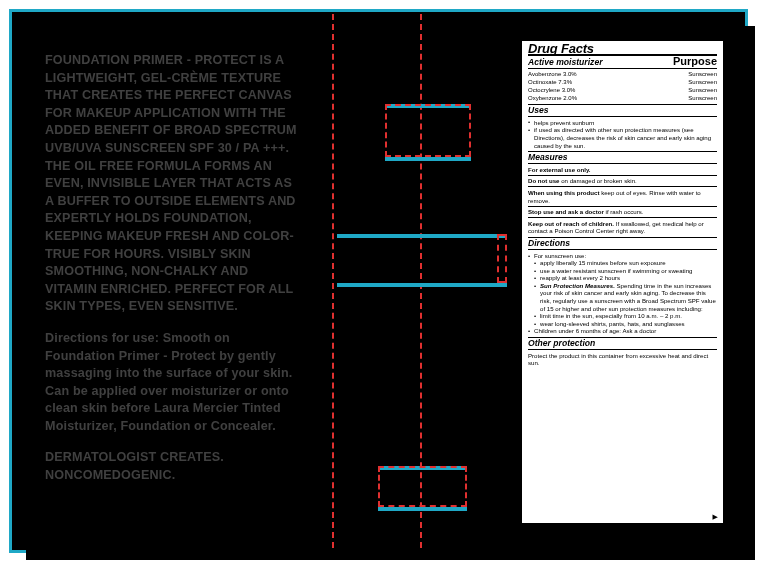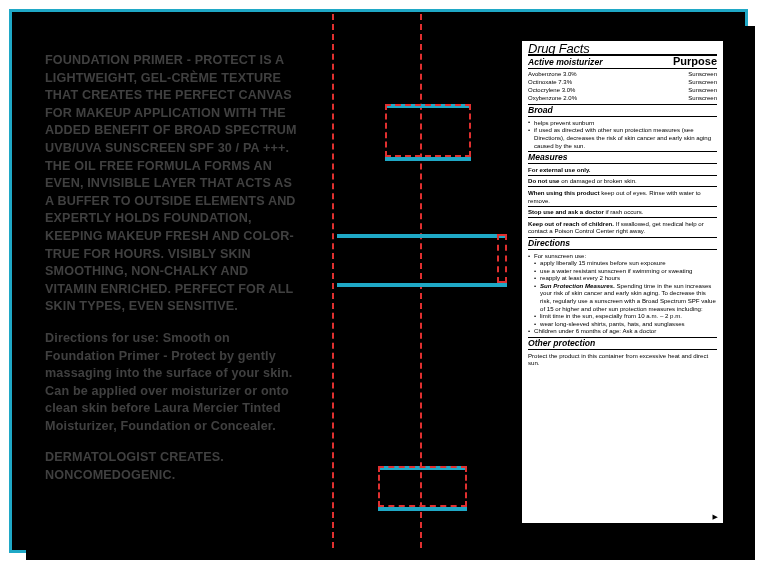--- a/index.html
+++ b/index.html
@@ -93,21 +93,21 @@
   }
   .panel-inner {
     position: relative;
     width: 100%;
     height: 100%;
     padding: 4px 6px 4px 6px;
     box-sizing: border-box;
   }
   .dftitle {
     font-size: 13px;
-    font-weight: normal;
+    font-weight: bold;
     font-style: italic;
     letter-spacing: -0.2px;
     margin: 0 0 1px 0;
   }
   .rule-thick {
     border-top: 2.5px solid #000;
     margin: 1px 0 2px 0;
   }
   .rule-med {
     border-top: 1.6px solid #000;
@@ -229,21 +229,21 @@
           <span>Octocrylene 3.0%</span>
           <span>Sunscreen</span>
         </div>
         <div class="ing-row">
           <span>Oxybenzone 2.0%</span>
           <span>Sunscreen</span>
         </div>
       </div>
 
       <div class="rule-med"></div>
-      <div class="sechead">Broad</div>
+      <div class="sechead">Uses</div>
       <div class="rule-thin"></div>
       <div class="bulleted">
         <div>helps prevent sunburn</div>
         <div>if used as directed with other sun protection measures (see Directions), decreases the risk of skin cancer and early skin aging caused by the sun.</div>
       </div>
 
       <div class="rule-med"></div>
       <div class="sechead">Measures</div>
       <div class="rule-thin"></div>
       <div class="b blk">For external use only.</div>

